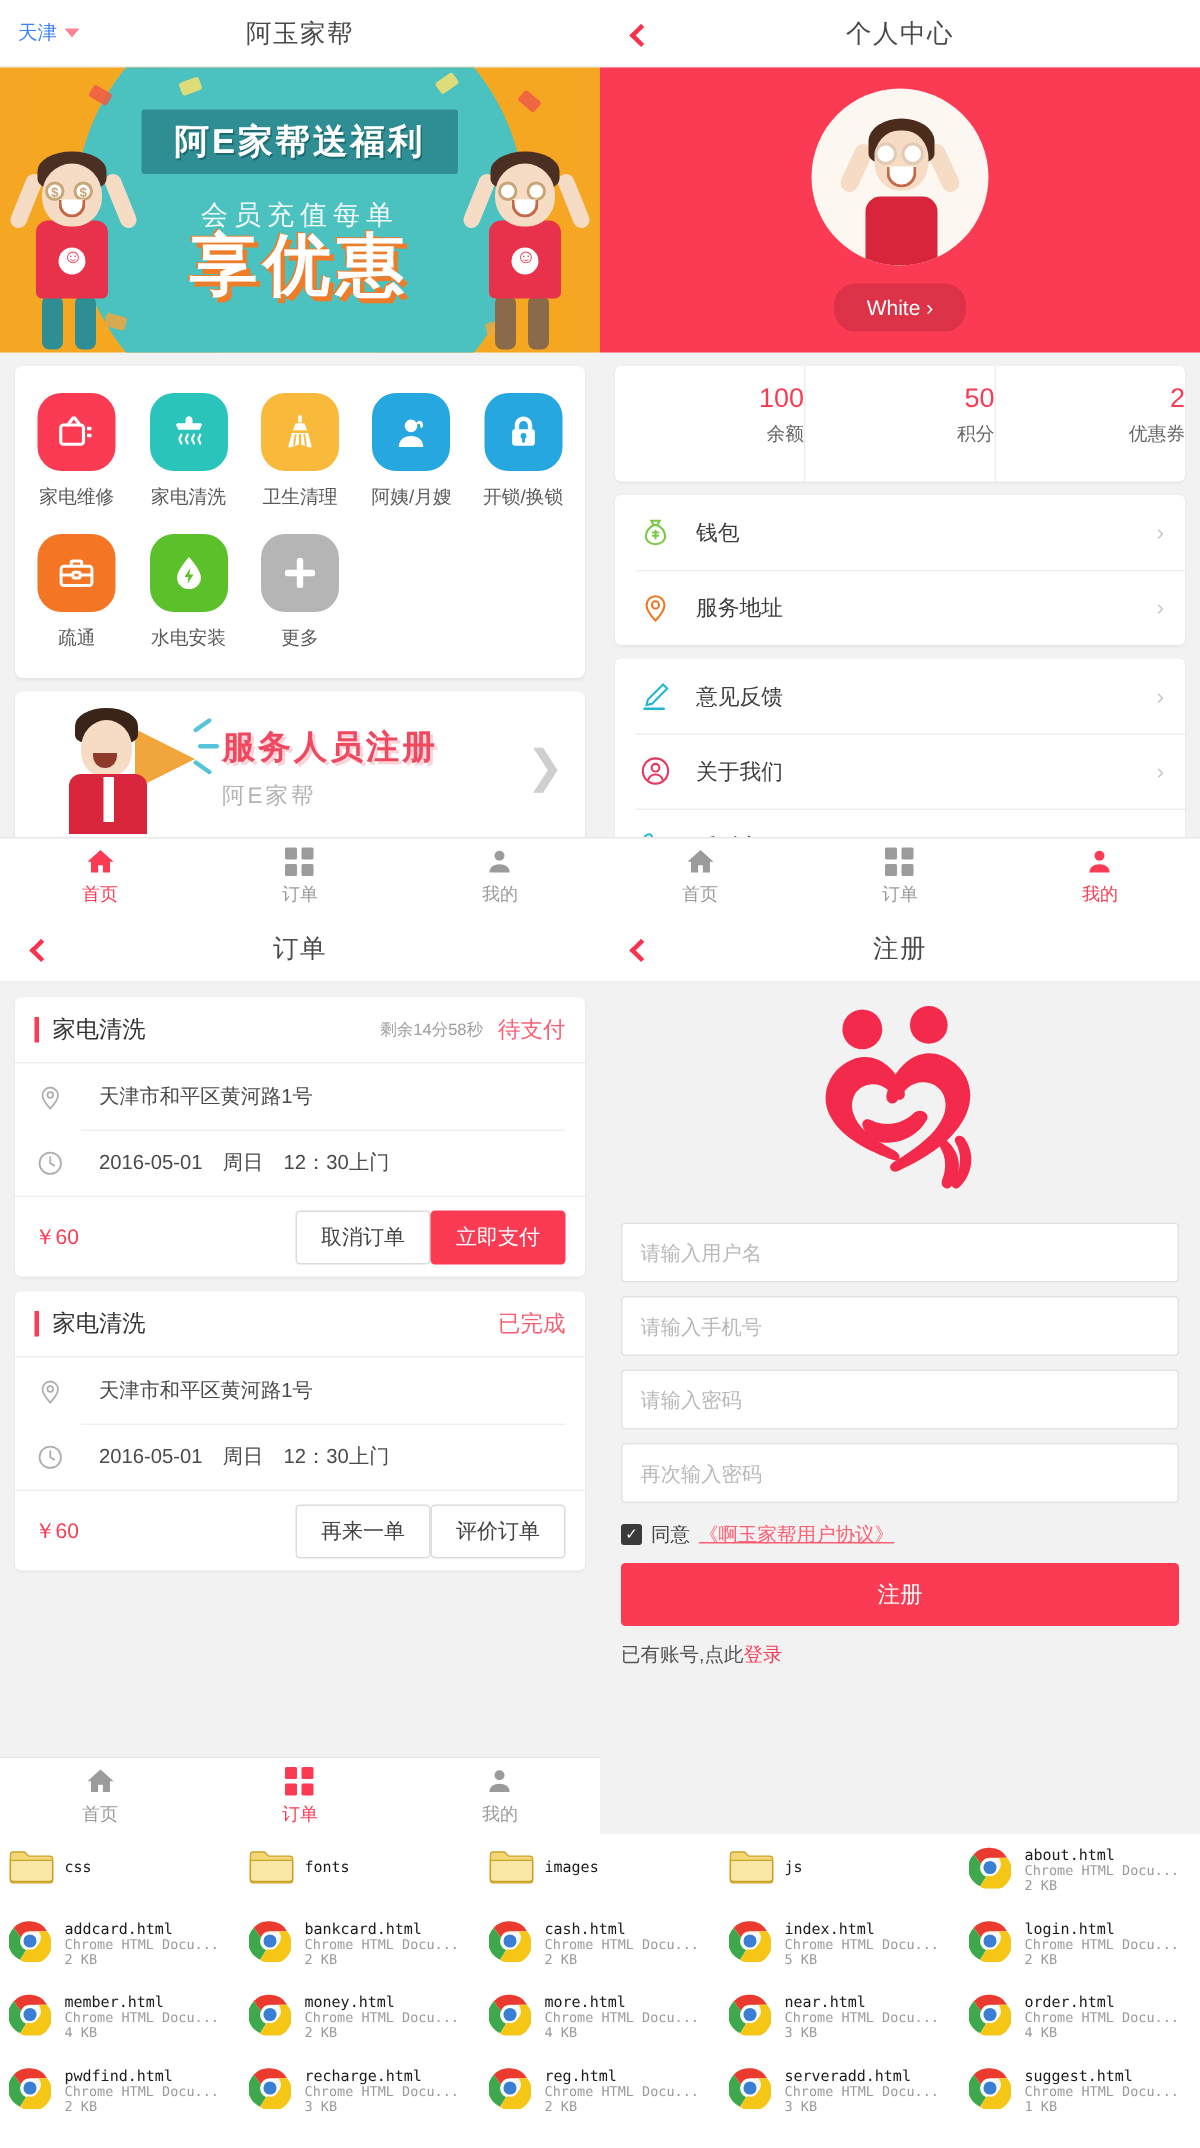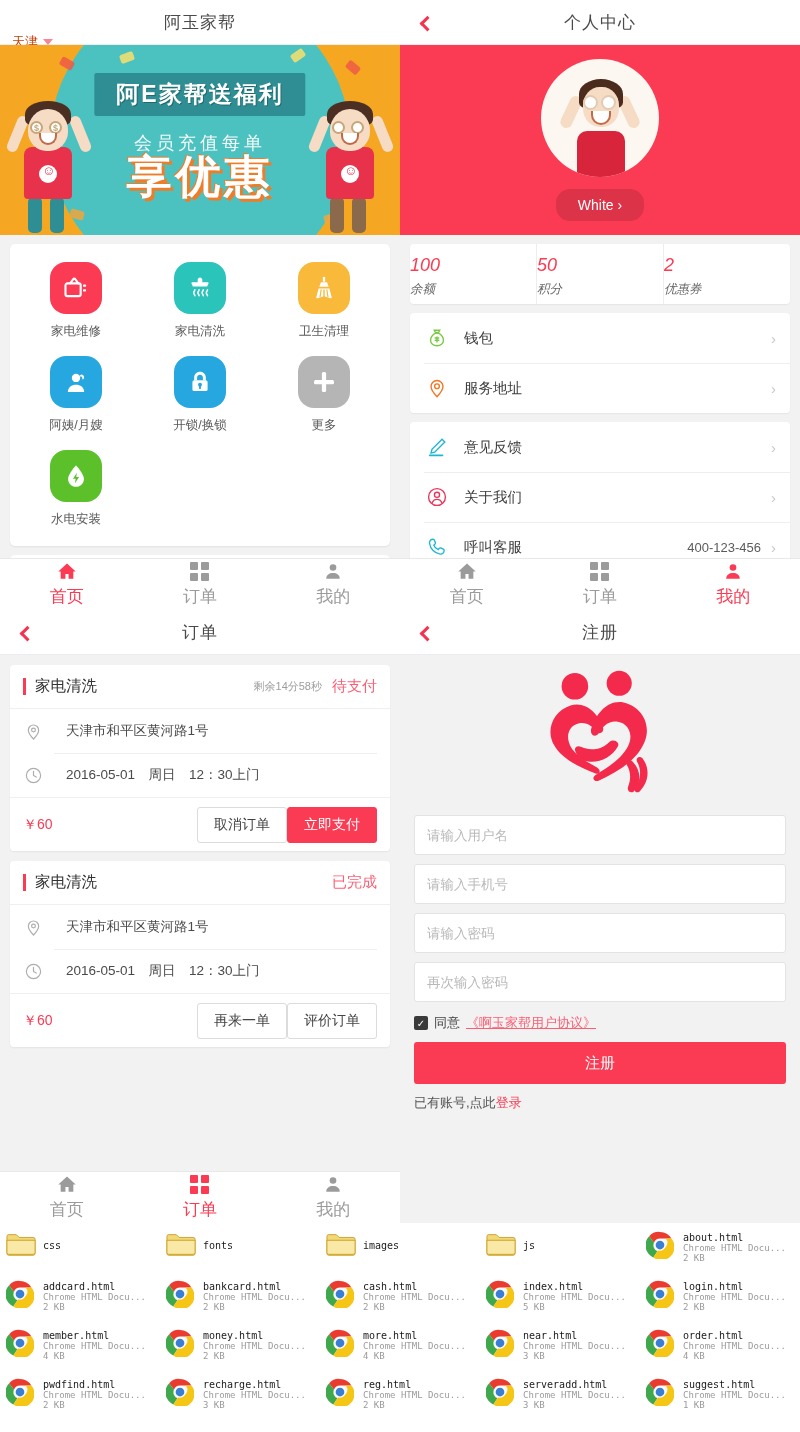--- a/index.html
+++ b/index.html
@@ -20,21 +20,21 @@
 
   
   .titlebar {
     position: relative; height: 45px; background: #fff;
     display: flex; align-items: center; justify-content: center;
     border-bottom: 1px solid #ededed;
   }
   .titlebar .t-title { font-size: 17px; color: #4a4a4a; letter-spacing: 1px; }
   .city {
     position: absolute; left: 12px; top: 50%; transform: translateY(-50%);
-    font-size: 13px; color: #c2410c; display: flex; align-items: center; gap: 5px; margin-top: 20px;
+    font-size: 13px; color: #3b82f6; display: flex; align-items: center; gap: 5px;
   }
   .caret-dn {
     width: 0; height: 0; border-left: 5px solid transparent;
     border-right: 5px solid transparent; border-top: 6px solid #fb8396;
   }
   .backarrow {
     position: absolute; left: 18px; top: 50%; transform: translateY(-50%);
     width: 11px; height: 11px; border-left: 3px solid #f5334f;
     border-bottom: 3px solid #f5334f; rotate: 45deg;
   }
@@ -96,21 +96,21 @@
   .kid.right .body { background: #e8314a; }
   .kid.right .leg { background: #8a6a4a; }
   .confetti { position: absolute; width: 14px; height: 9px; background: #ef5b47;
     border-radius: 2px; opacity: .85; }
 
   
   .card {
     background: #fff; margin: 9px 10px; border-radius: 5px;
     box-shadow: 0 1px 2px rgba(0,0,0,.07);
   }
-  .grid { display: grid; grid-template-columns: repeat(3,1fr); padding: 12px 4px 8px; }
+  .grid { display: grid; grid-template-columns: repeat(5,1fr); padding: 12px 4px 8px; }
   .gcell { display: flex; flex-direction: column; align-items: center; padding: 6px 0 10px; }
   .gicon {
     width: 52px; height: 52px; border-radius: 16px;
     display: flex; align-items: center; justify-content: center;
     color: #fff; font-size: 26px; line-height: 1;
   }
   .gicon svg { display: block; }
   .glabel { margin-top: 9px; font-size: 12.5px; color: #5a5a5a; white-space: nowrap; }
 
   
@@ -139,21 +139,21 @@
   .rb-sub { margin-top: 8px; font-size: 15px; color: #b3b3b3; letter-spacing: 2px; }
   .rb-chev { margin-left: auto; font-size: 30px; color: #cfcfcf; font-weight: 300; }
 
   
   .tabbar {
     position: absolute; left: 0; bottom: 0; width: 100%; height: 52px; background: #fff;
     border-top: 1px solid #e8e8e8; display: flex;
   }
   .tab { flex: 1; display: flex; flex-direction: column; align-items: center;
     justify-content: center; gap: 4px; }
-  .tab .tlabel { font-size: 17px; color: #9b9b9b; text-align: center; }
+  .tab .tlabel { font-size: 12px; color: #9b9b9b; text-align: center; }
   .tab.active .tlabel { color: #fb3b53; }
   .ticon { width: 20px; height: 19px; position: relative; }
   .ticon svg { display: block; }
   .grid4 { display: grid; grid-template-columns: 8px 8px; grid-template-rows: 8px 8px;
     gap: 3px; }
   .grid4 i { background: #9b9b9b; border-radius: 1px; display: block; }
   .tab.active .grid4 i { background: #fb3b53; }
 
   
   .prof-hero {
@@ -178,21 +178,21 @@
   .av-arm { position:absolute; width:12px;height:34px;background:#f6dcc4;border-radius:6px;top:36px;}
   .av-arm.l{ left:24px; transform:rotate(25deg);} .av-arm.r{ right:24px; transform:rotate(-25deg);}
   .username {
     margin-top: 12px; background: rgba(0,0,0,.12); color: #fff; font-size: 14px;
     padding: 8px 22px; border-radius: 14px; display: flex; align-items: center; gap: 4px;
   }
   .stats {
     display: flex; background: #fff; margin: 9px 10px 0; border-radius: 4px;
     box-shadow: 0 1px 2px rgba(0,0,0,.06);
   }
-  .stat { flex: 1; padding: 11px 0 6px; text-align: left; font-style: italic; }
+  .stat { flex: 1; padding: 11px 0 23px; text-align: right; }
   .stat + .stat { border-left: 1px solid #ededed; }
   .stat .num { font-size: 18px; color: #fb3b53; }
   .stat .lbl { margin-top: 5px; font-size: 12.5px; color: #666; }
   .mlist { background: #fff; margin: 9px 10px 0; border-radius: 4px;
     box-shadow: 0 1px 2px rgba(0,0,0,.06); }
   .mrow { display: flex; align-items: center; height: 50px; padding: 0 14px; position: relative; }
   .mrow + .mrow::before {
     content: ""; position: absolute; left: 14px; right: 0; top: 0; height: 1px; background: #eee;
   }
   .mrow .micon { width: 26px; height: 26px; display:flex; align-items:center;
@@ -367,36 +367,47 @@
               <svg width="28" height="28" viewBox="0 0 24 24" fill="#fff">
                 <path d="M12 3.2c-2.8 0-5 2.2-5 5v2.3h2.5V8.2c0-1.4 1.1-2.5 2.5-2.5s2.5 1.1 2.5 2.5v2.3H17V8.2c0-2.8-2.2-5-5-5z"></path>
                 <rect x="5.5" y="10.4" width="13" height="9.4" rx="1.6"></rect>
                 <circle cx="12" cy="14.3" r="1.7" fill="#26a7e0"></circle>
                 <rect x="11.2" y="15" width="1.6" height="3.2" rx=".8" fill="#26a7e0"></rect>
               </svg>
             </div>
             <div class="glabel">开锁/换锁</div>
           </div>
           <div class="gcell">
-            <div class="gicon" style="background: rgb(181, 181, 181);">
-              <svg width="30" height="30" viewBox="0 0 24 24" fill="#fff">
-                <rect x="10.3" y="4" width="3.4" height="16" rx="1.2"></rect>
-                <rect x="4" y="10.3" width="16" height="3.4" rx="1.2"></rect>
+            <div class="gicon" style="background: rgb(244, 117, 35);">
+              <svg width="28" height="28" viewBox="0 0 24 24" fill="none" stroke="#fff" stroke-width="1.7">
+                <rect x="3.2" y="8.2" width="17.6" height="11" rx="1.6"></rect>
+                <path d="M9 8.2V6.2c0-.6.5-1 1-1h4c.5 0 1 .4 1 1v2"></path>
+                <path d="M3.2 13.2h17.6"></path>
+                <rect x="10" y="11.6" width="4" height="3.2" rx=".7" fill="#f47523"></rect>
               </svg>
             </div>
-            <div class="glabel">更多</div>
+            <div class="glabel">疏通</div>
           </div>
           <div class="gcell">
             <div class="gicon" style="background: rgb(92, 192, 42);">
               <svg width="28" height="28" viewBox="0 0 24 24" fill="#fff">
                 <path d="M12 2.8S5.2 10.2 5.2 14.5c0 3.8 3 6.7 6.8 6.7s6.8-2.9 6.8-6.7C18.8 10.2 12 2.8 12 2.8z"></path>
                 <path d="M12.8 9.2l-3.4 5.1h2.3l-.6 3.9 3.5-5.3h-2.4z" fill="#5cc02a"></path>
               </svg>
             </div>
             <div class="glabel">水电安装</div>
+          </div>
+          <div class="gcell">
+            <div class="gicon" style="background: rgb(181, 181, 181);">
+              <svg width="30" height="30" viewBox="0 0 24 24" fill="#fff">
+                <rect x="10.3" y="4" width="3.4" height="16" rx="1.2"></rect>
+                <rect x="4" y="10.3" width="16" height="3.4" rx="1.2"></rect>
+              </svg>
+            </div>
+            <div class="glabel">更多</div>
           </div>
         </div>
     </div>
 
     <div class="regbanner">
       <div class="rb-art">
         <div class="rb-ray" style="left:104px;top:16px;width:14px;transform:rotate(-35deg);"></div>
         <div class="rb-ray" style="left:108px;top:30px;width:14px;"></div>
         <div class="rb-ray" style="left:104px;top:44px;width:14px;transform:rotate(35deg);"></div>
         <div class="rb-horn"></div>

